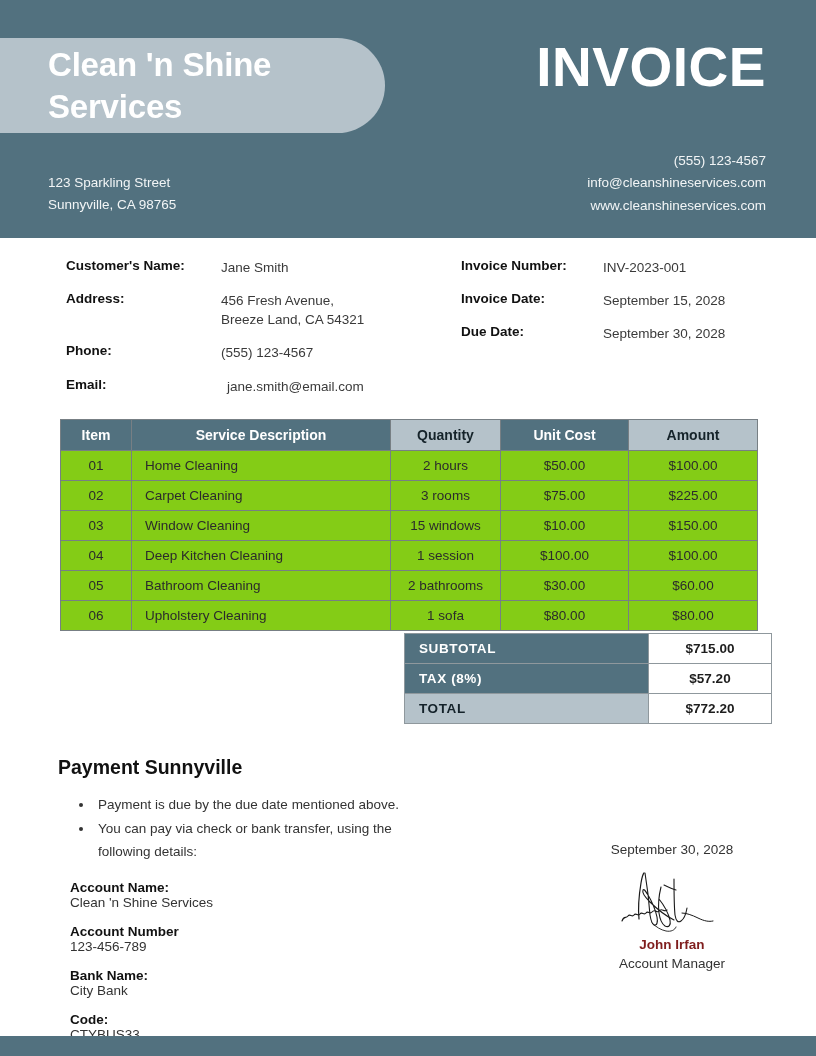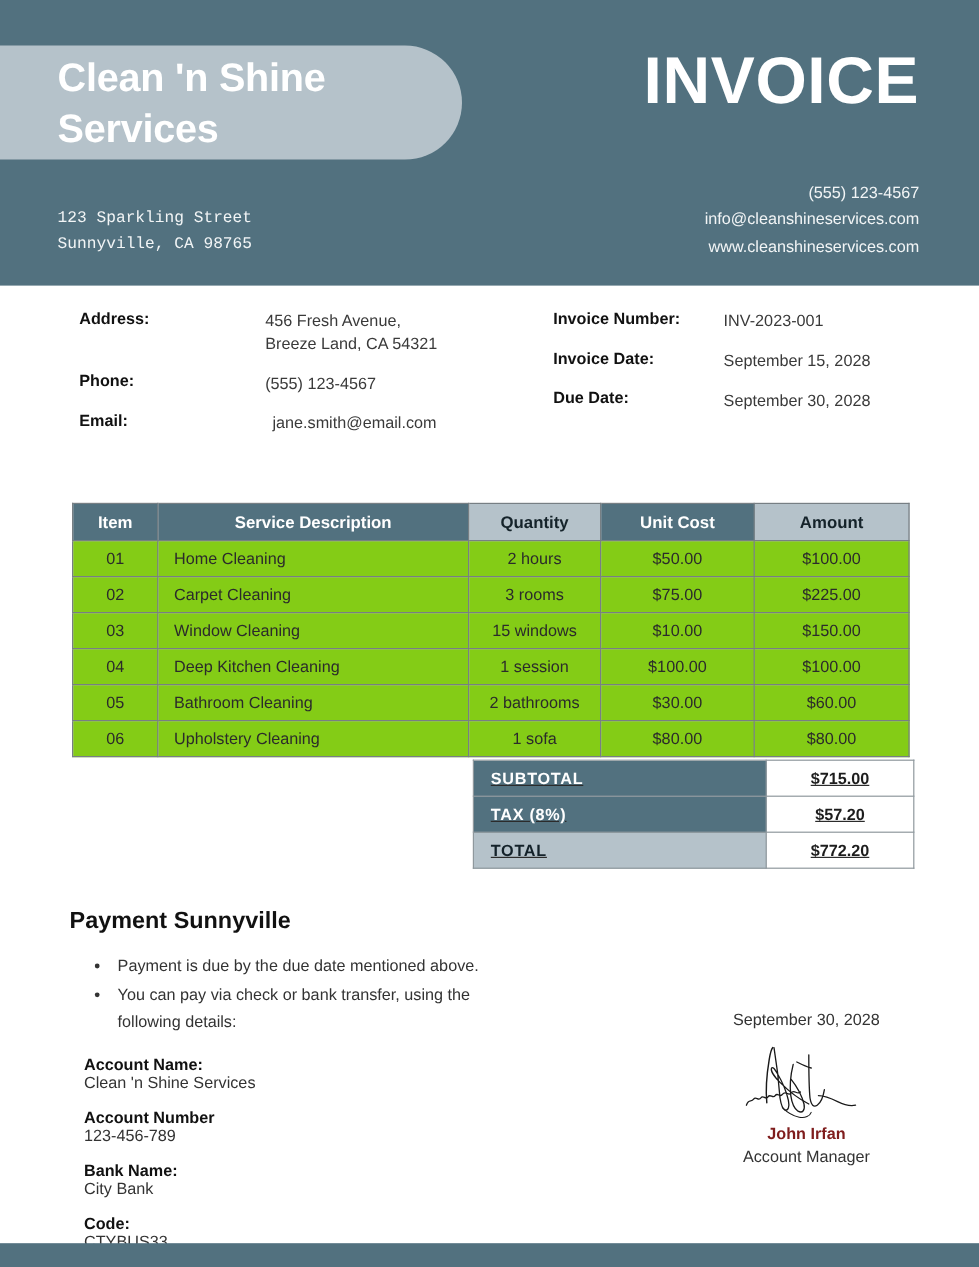--- a/index.html
+++ b/index.html
@@ -67,21 +67,20 @@
     line-height: 1;
   }
 
   .company-address {
     position: absolute;
     left: 48px;
     top: 172px;
     font-size: 13.5px;
     line-height: 1.65;
     color: #f2f5f6;
-    font-family: Liberation Mono, monospace;
   }
 
   .company-contact {
     position: absolute;
     right: 50px;
     top: 150px;
     text-align: right;
     font-size: 13.5px;
     line-height: 1.65;
     color: #f2f5f6;
@@ -168,26 +167,25 @@
 
   .col-item { width: 71px; }
   .col-desc { width: 259px; }
   .col-qty  { width: 110px; }
   .col-unit { width: 128px; }
   .col-amt  { width: 129px; }
 
   
   .totals {
     position: absolute;
-    left: 394px;
+    left: 404px;
     top: 633px;
     width: 367px;
     border-collapse: collapse;
     table-layout: fixed;
-    text-decoration: underline;
   }
 
   .totals td {
     border: 1px solid #8f989d;
     height: 30px;
     font-size: 13.5px;
     font-weight: bold;
   }
 
   .totals .t-label {
@@ -322,20 +320,24 @@
     <div class="company-contact">
       <div>(555) 123-4567</div>
       <div>info@cleanshineservices.com</div>
       <div>www.cleanshineservices.com</div>
     </div>
   </div>
 
   <div class="meta">
 
     <div class="meta-col-left">
+      <div class="meta-row">
+        <div class="meta-label">Customer's Name:</div>
+        <div class="meta-value">Jane Smith</div>
+      </div>
       <div class="meta-row">
         <div class="meta-label">Address:</div>
         <div class="meta-value">456 Fresh Avenue,
 Breeze Land, CA 54321</div>
       </div>
       <div class="meta-row">
         <div class="meta-label">Phone:</div>
         <div class="meta-value">(555) 123-4567</div>
       </div>
       <div class="meta-row">

